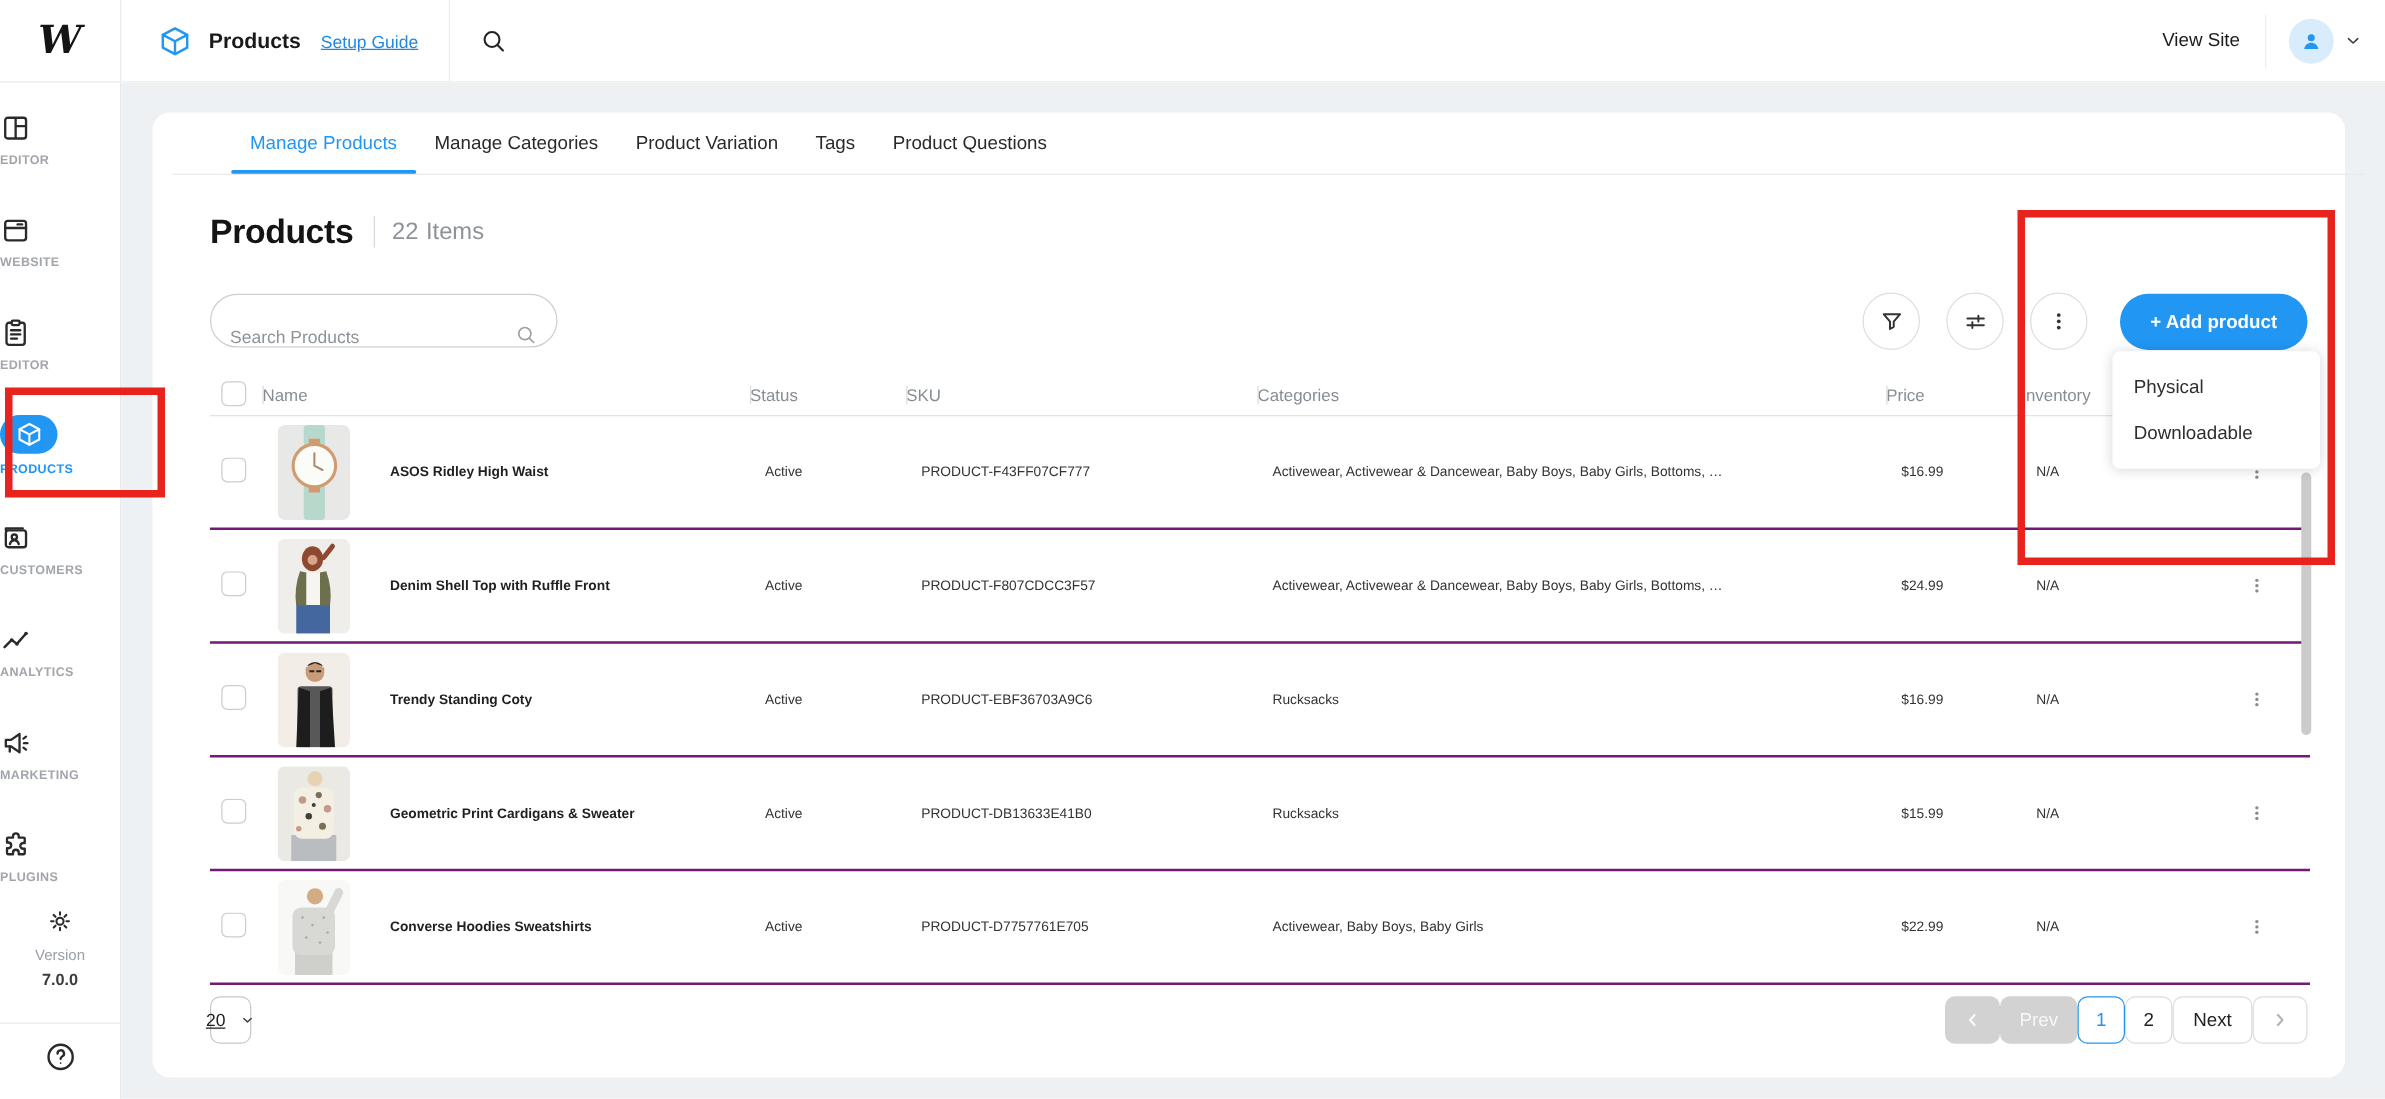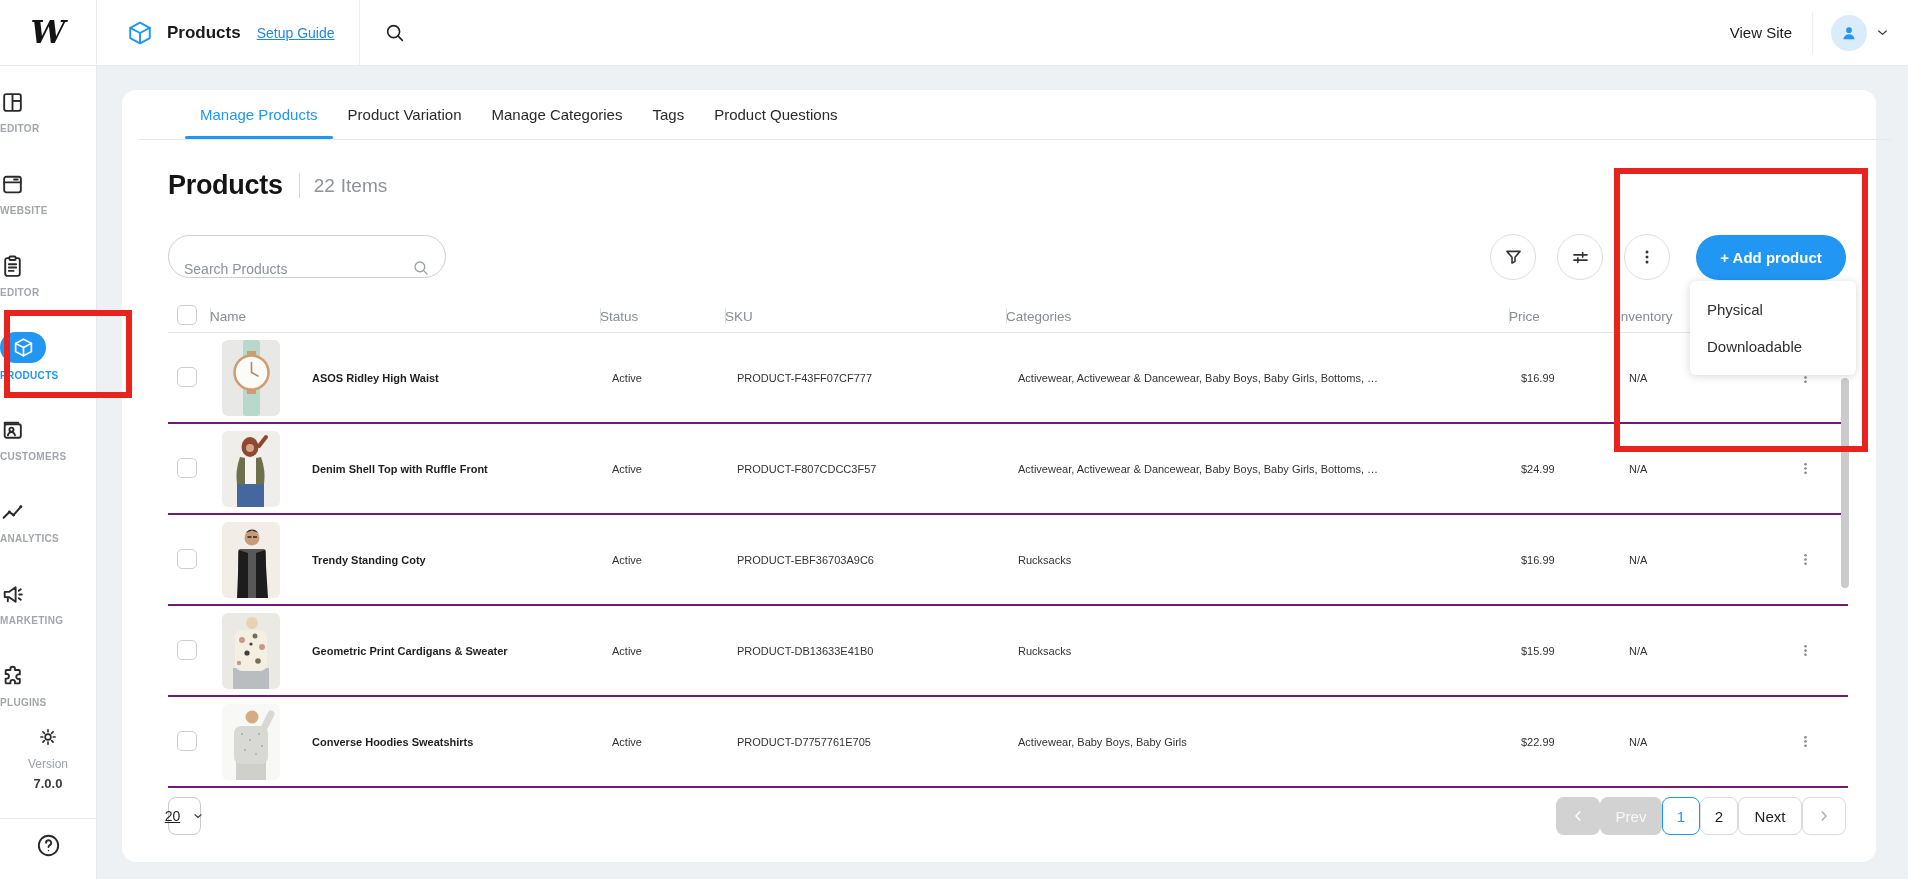--- a/index.html
+++ b/index.html
@@ -278,22 +278,22 @@
       <circle cx="12" cy="16.4" r="0.6" fill="#2a2a2a" stroke="none"></circle>
     </svg>
   </div>
 </div>
 
 <div class="main">
   <div class="card">
 
     <div class="tabs">
       <div class="tab active">Manage Products</div>
+      <div class="tab">Manage Categories</div>
       <div class="tab">Product Variation</div>
-      <div class="tab">Manage Categories</div>
       <div class="tab">Tags</div>
       <div class="tab">Product Questions</div>
     </div>
 
     <div class="page-head">
       <span class="page-title">Products</span>
       <span class="ph-divider"></span>
       <span class="ph-count">
         <span class="num">22</span><span>Items</span>
       </span>

